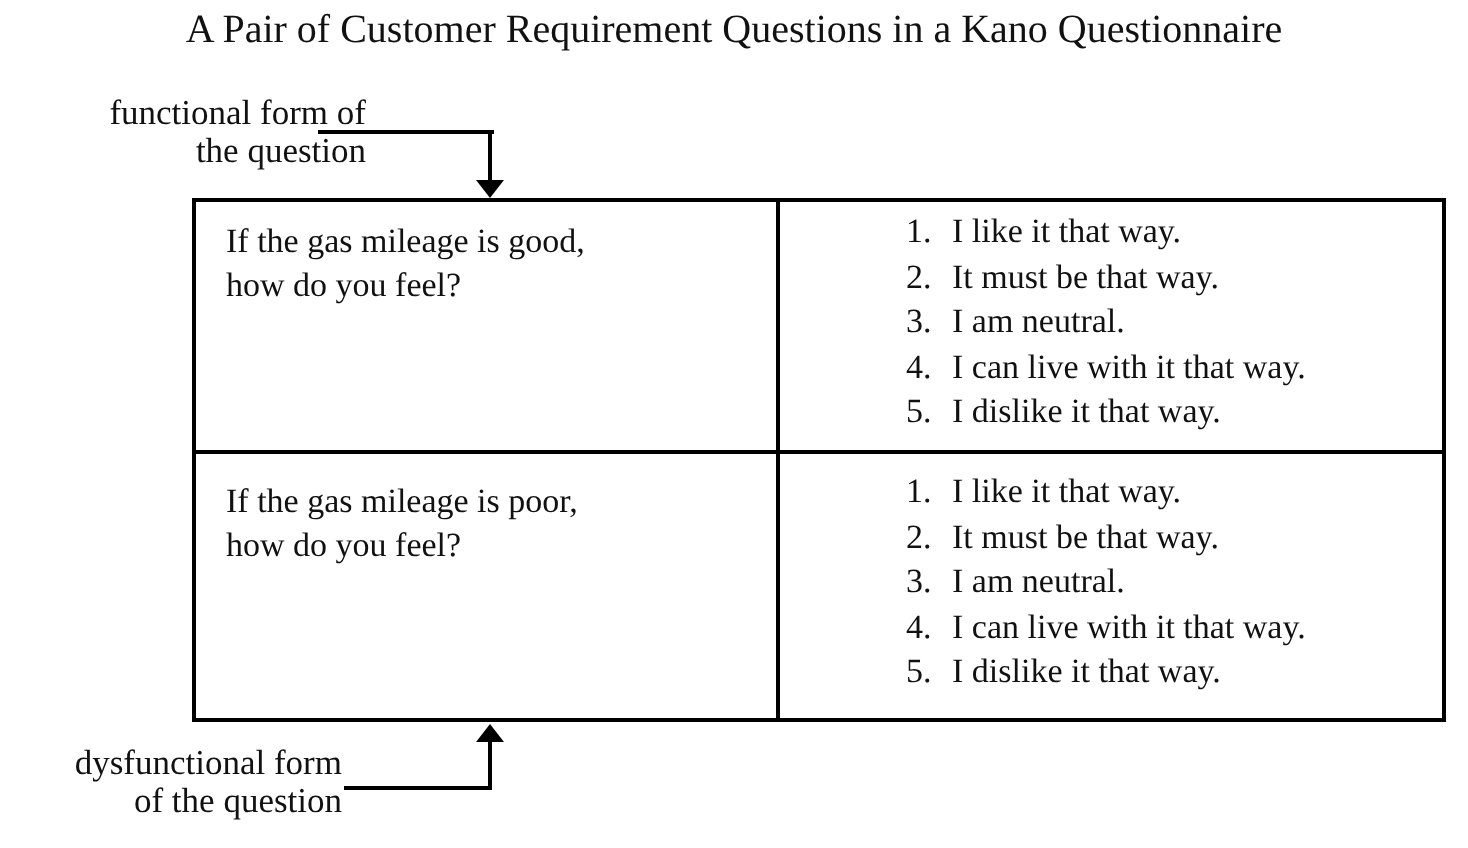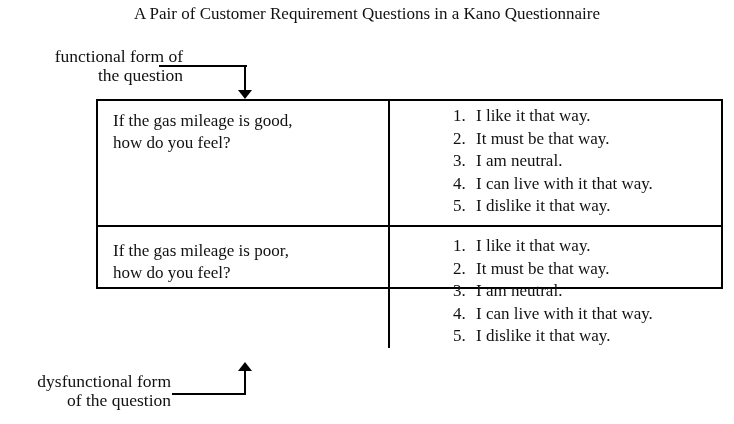--- a/index.html
+++ b/index.html
@@ -16,21 +16,21 @@
     overflow: hidden;
     font-family: "Liberation Serif", "DejaVu Serif", serif;
     color: var(--text);
   }
   .title {
     position: absolute;
     top: 4px;
     left: 0;
     width: 734px;
     text-align: center;
-    font-size: 17px;
+    font-size: 20px;
   }
   .anno-label {
     position: absolute;
     font-size: 17.5px;
     line-height: 19px;
     text-align: right;
     white-space: pre-line;
   }
   #functional-label { left: 19px; top: 47px; width: 164px; }
   #dysfunctional-label { left: 4px; top: 372px; width: 167px; }
@@ -42,21 +42,21 @@
     border-right: 7px solid transparent;
   }
   .arrowhead.down { border-top: 9px solid var(--border); }
   .arrowhead.up   { border-bottom: 9px solid var(--border); }
 
   .kano-table {
     position: absolute;
     left: 96px;
     top: 99px;
     width: 627px;
-    height: 190px;
+    height: 262px;
     border: 2px solid var(--border);
     display: grid;
     grid-template-columns: 292px 1fr;
     grid-template-rows: 126px 1fr;
     background: var(--background);
     font-family: Liberation Serif, serif;
   }
   .cell { font-size: 17px; }
   .cell.q {
     border-right: 2px solid var(--border);

